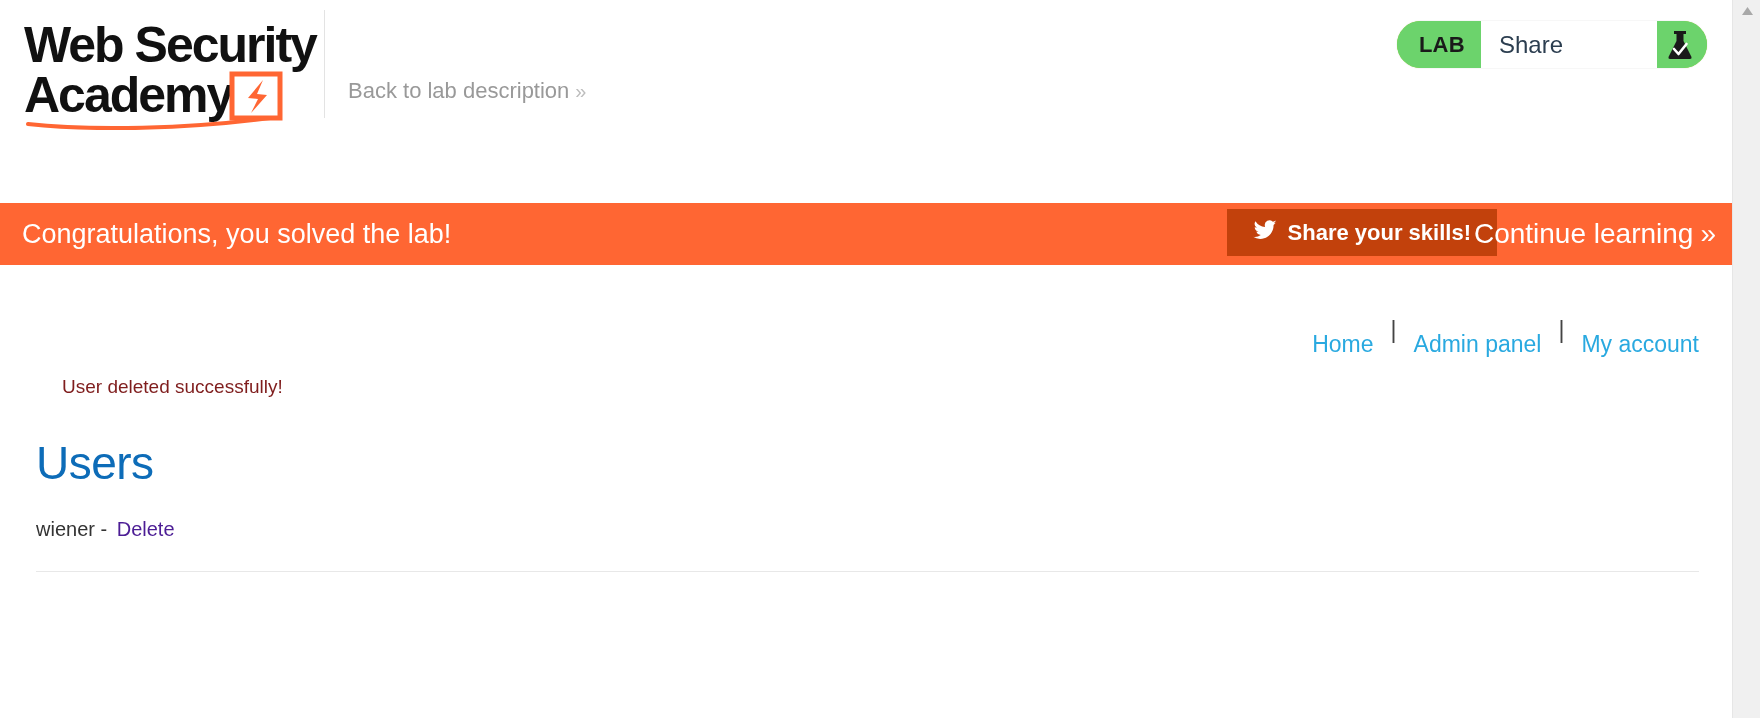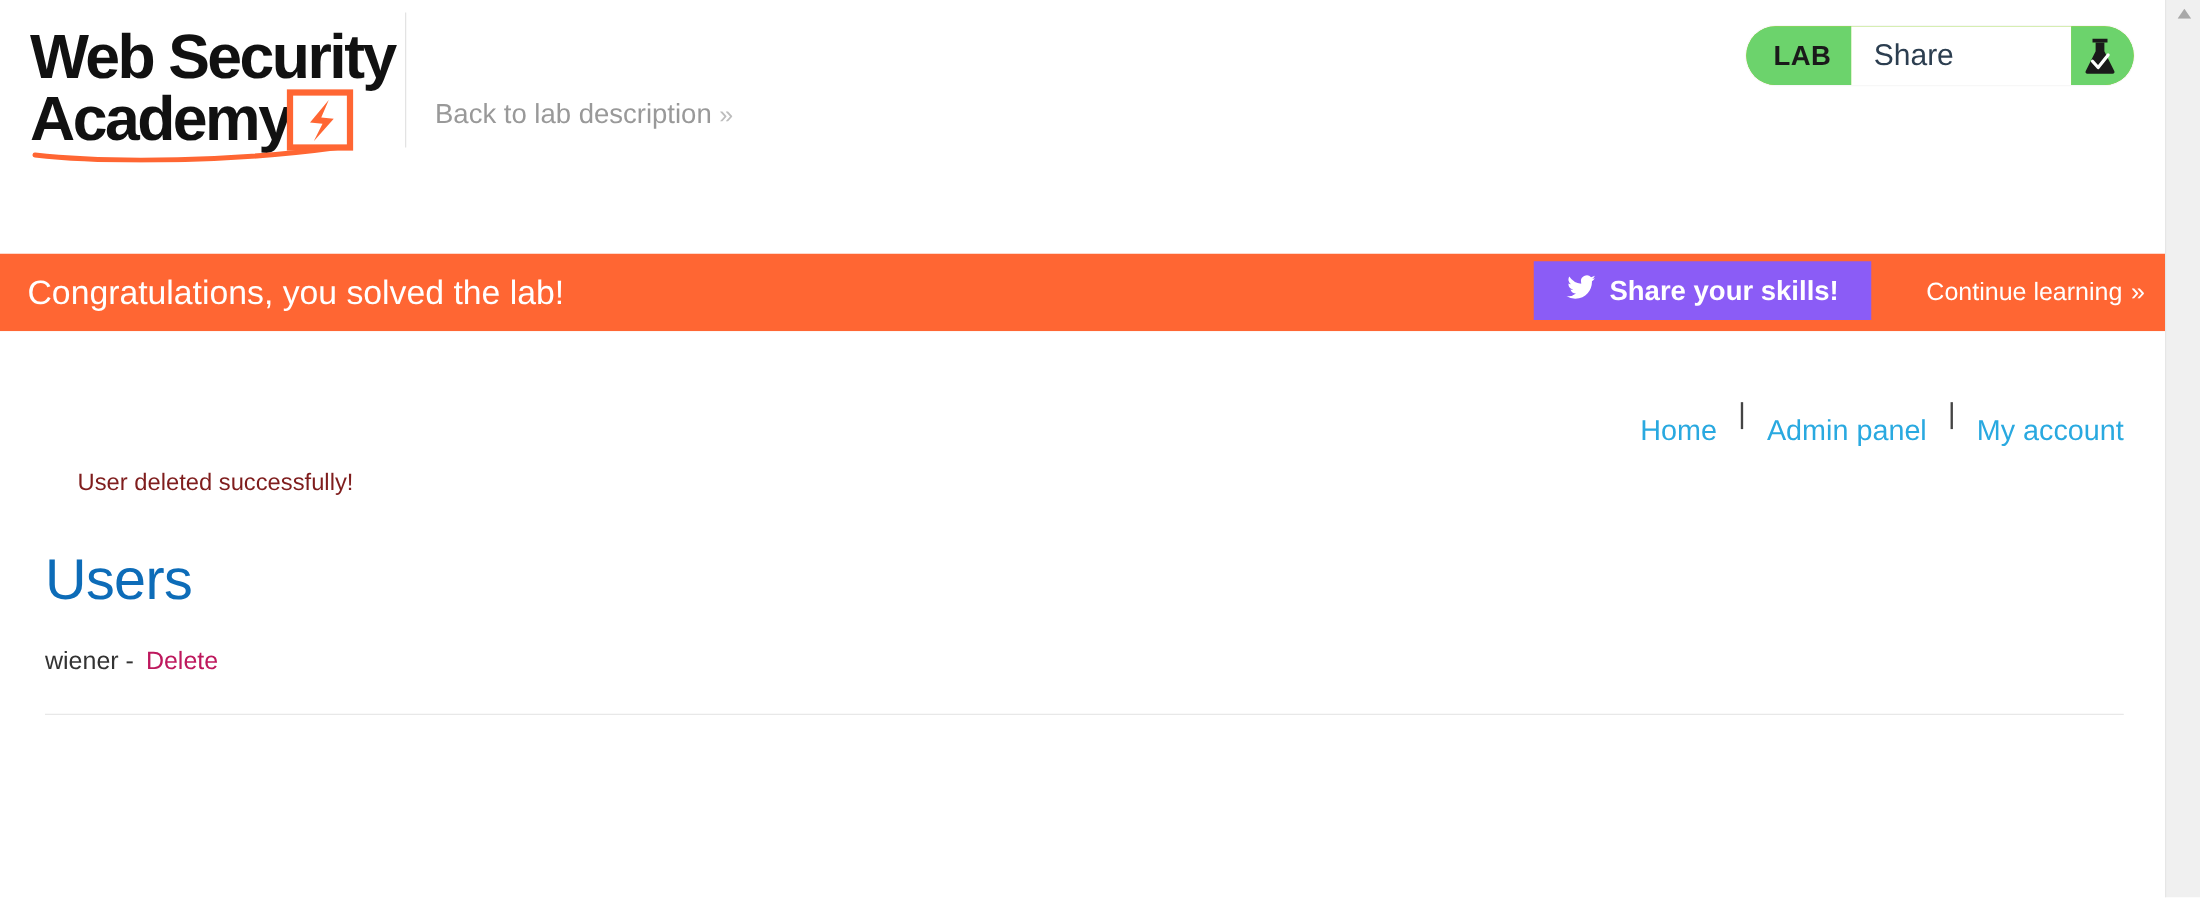--- a/index.html
+++ b/index.html
@@ -127,37 +127,37 @@
     left: 22px;
     font-size: 27px;
     color: #ffffff;
     white-space: nowrap;
   }
   .share-button {
     position: absolute;
     right: 238px;
     top: 6px;
     height: 47px;
-    background: #8b5cf6;
+    background: #c2410c;
     color: #ffffff;
     font-size: 22px;
     font-weight: bold;
     display: flex;
     align-items: center;
     gap: 11px;
     padding: 0 26px;
     border: none;
     cursor: pointer;
     white-space: nowrap;
     font-family: "Liberation Sans", sans-serif;
   }
   .continue-link {
     position: absolute;
     right: 22px;
-    font-size: 20px;
+    font-size: 28px;
     color: #ffffff;
     text-decoration: none;
     white-space: nowrap;
   }
   .continue-link .chev {
     margin-left: 7px;
     letter-spacing: -3px;
   }
 
   
@@ -203,21 +203,21 @@
     color: #0d6cb8;
     letter-spacing: -0.5px;
   }
 
   .user-row {
     margin-top: 28px;
     font-size: 20px;
     color: #333333;
   }
   .user-row .delete-link {
-    color: #be185d;
+    color: #4c1d95;
     text-decoration: none;
     margin-left: 4px;
     margin-top: 24px;
   }
 
   .content-rule {
     margin-top: 30px;
     height: 1px;
     background: #e8e8e8;
     width: 100%;

